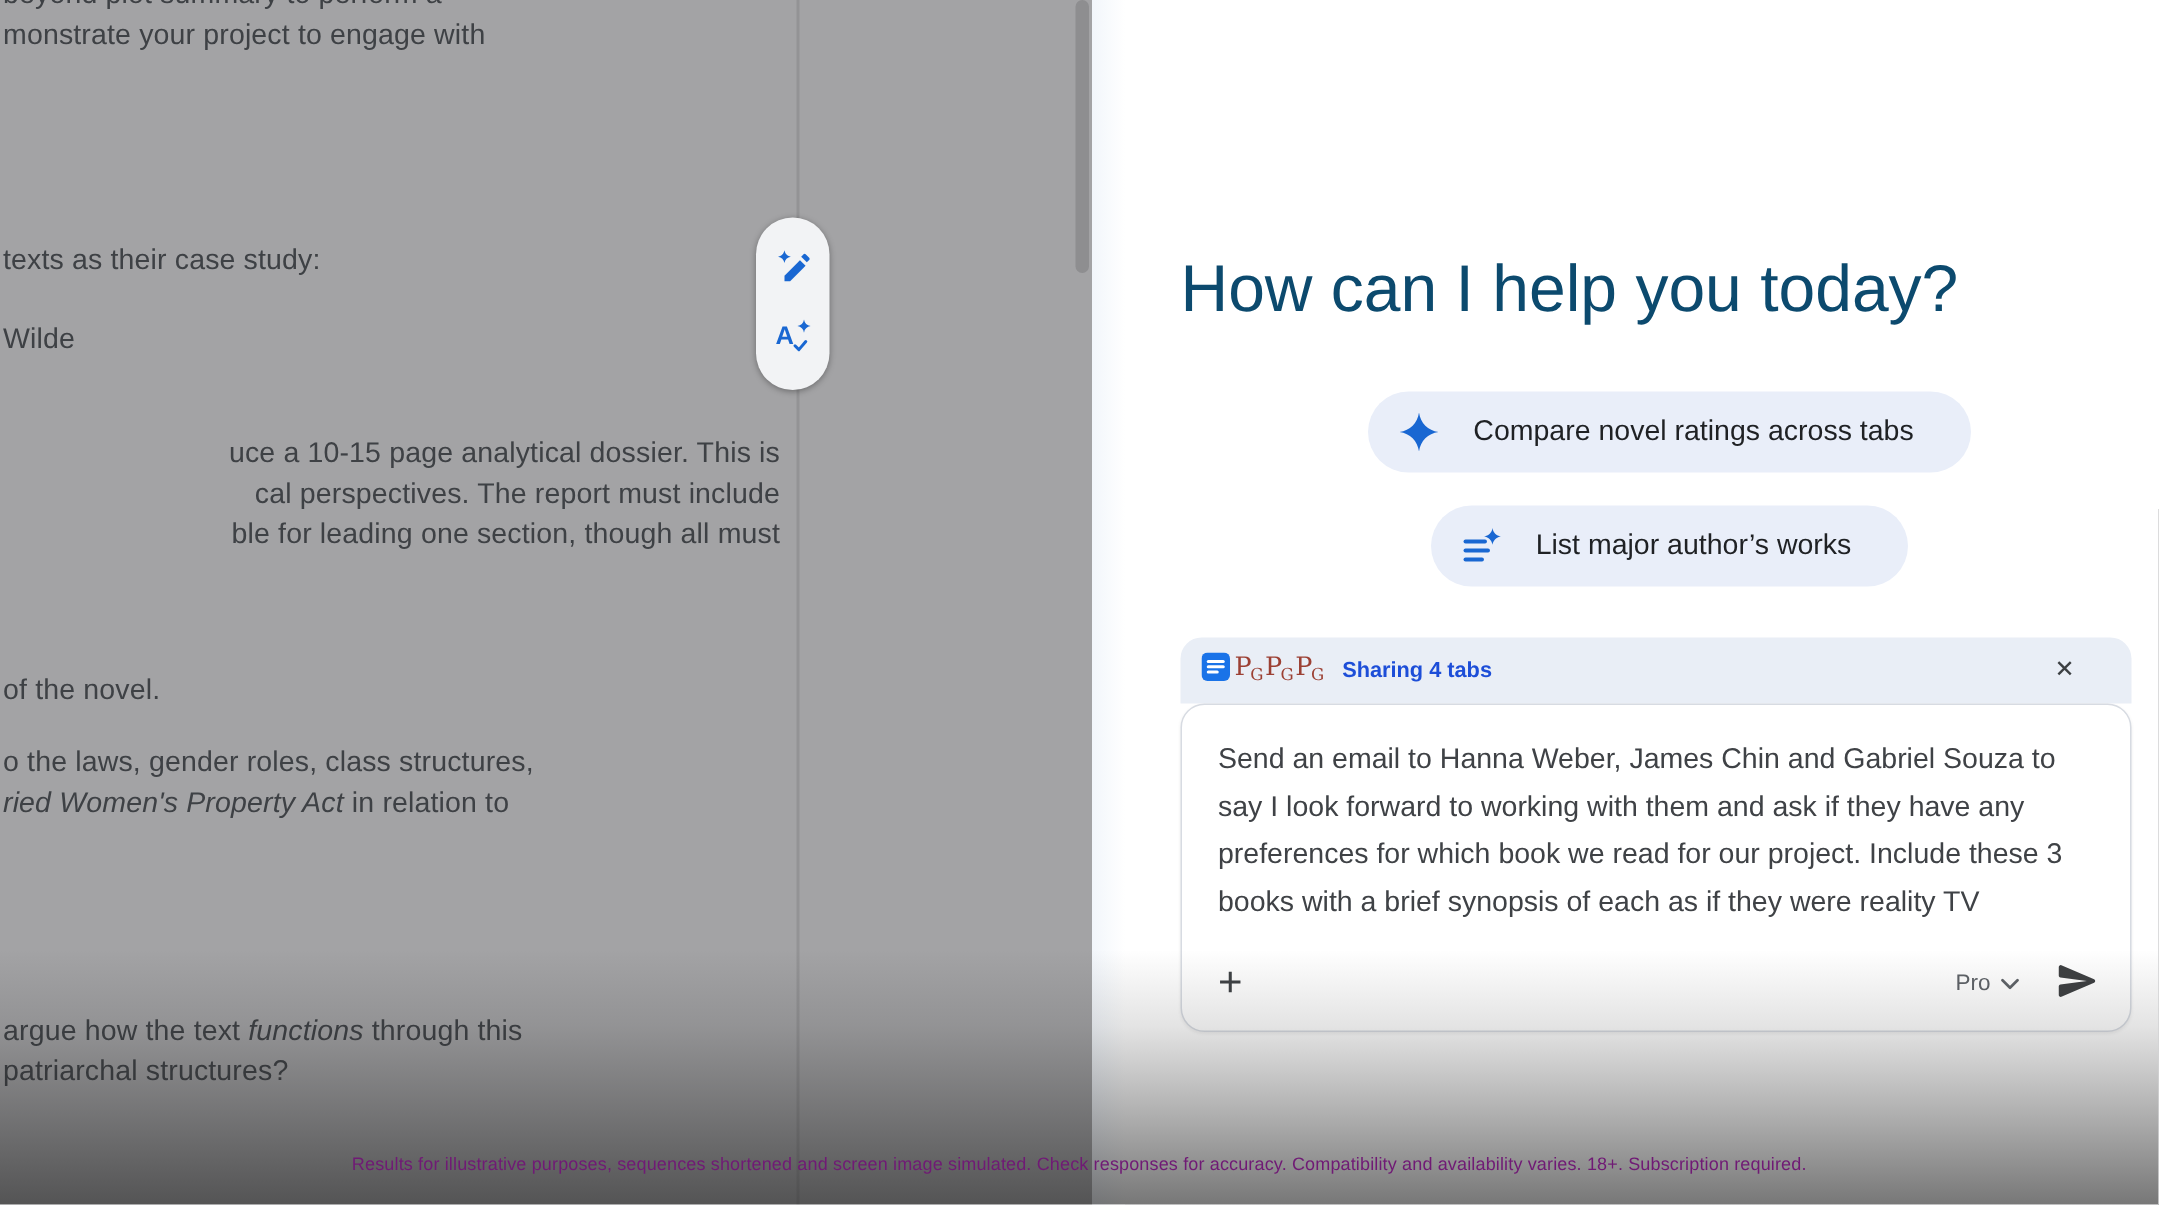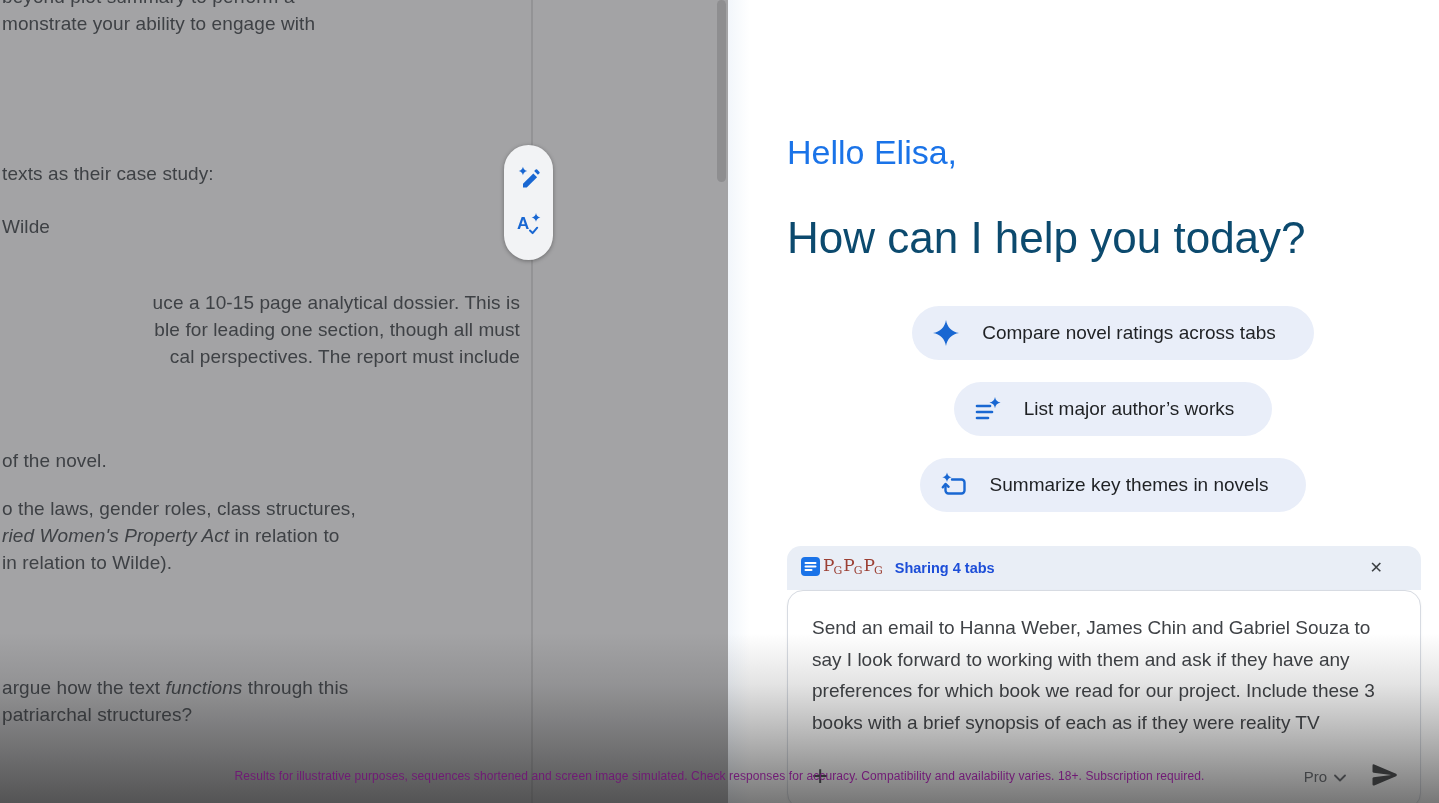--- a/index.html
+++ b/index.html
@@ -85,40 +85,39 @@
 </head>
 <body>
 
 <div class="stage">
 
   <section class="doc-pane">
     <div class="doc-divider"></div>
     <div id="doc-paragraphs">
         <div class="doc-block block-0">
           <div><span>beyond plot summary to perform a</span></div>
-          <div><span>monstrate your ability to engage with</span></div>
+          <div><span>monstrate your project to engage with</span></div>
         </div>
         <div class="doc-block block-1">
           <div><span>texts as their case study:</span></div>
         </div>
         <div class="doc-block block-2">
           <div><span>Wilde</span></div>
         </div>
         <div class="doc-block block-3">
           <div><span>uce a 10-15 page analytical dossier. This is</span></div>
+          <div><span>cal perspectives. The report must include</span></div>
           <div><span>ble for leading one section, though all must</span></div>
-          <div><span>cal perspectives. The report must include</span></div>
         </div>
         <div class="doc-block block-4">
           <div><span>of the novel.</span></div>
         </div>
         <div class="doc-block block-5">
           <div><span>o the laws, gender roles, class structures,</span></div>
           <div><span style="font-style: italic; margin-top: 28px;">ried Women's Property Act</span><span> in relation to</span></div>
-          <div><span>in relation to Wilde).</span></div>
         </div>
         <div class="doc-block block-6">
           <div><span>argue how the text </span><span style="font-style: italic;">functions</span><span> through this</span></div>
           <div><span>patriarchal structures?</span></div>
         </div>
       </div>
     <div class="doc-scrollbar"></div>
 
     <div class="edit-pill">
       <button>
@@ -139,21 +138,20 @@
           </svg>
         </span>
       </button>
     </div>
   </section>
 
   <section class="gemini-pane">
     <div class="panel-inner">
 
       <div>
-        <div class="greeting-name">Hello Elisa,</div>
         <div class="greeting-question">How can I help you today?</div>
       </div>
 
       <div class="chips">
         <button class="chip">
           <span class="chip-icon">
             <svg width="26" height="26" viewBox="0 0 24 24">
               <path fill="#1967d2" d="M12 0c.9 6.5 5.5 11.1 12 12-6.5.9-11.1 5.5-12 12-.9-6.5-5.5-11.1-12-12 6.5-.9 11.1-5.5 12-12z"></path>
             </svg>
           </span>
@@ -167,30 +165,20 @@
                 <line x1="3" y1="11" x2="16" y2="11"></line>
                 <line x1="3" y1="17" x2="18" y2="17"></line>
                 <line x1="3" y1="23" x2="14" y2="23"></line>
               </g>
               <path fill="#1967d2" d="M21 2c.45 3.1 2.55 5.2 5.6 5.6-3.05.45-5.15 2.55-5.6 5.6-.45-3.05-2.55-5.15-5.6-5.6 3.05-.4 5.15-2.5 5.6-5.6z"></path>
             </svg>
           </span>
           <span>List major author’s works</span>
         </button>
 
-        <button class="chip">
-          <span class="chip-icon">
-            <svg width="28" height="28" viewBox="0 0 28 28">
-              <path fill="none" stroke="#1967d2" stroke-width="2.4" stroke-linecap="round" stroke-linejoin="round" d="M12 8.5h9.5a3 3 0 0 1 3 3v8a3 3 0 0 1-3 3h-13a3 3 0 0 1-3-3v-5"></path>
-              <path fill="none" stroke="#1967d2" stroke-width="2.4" stroke-linecap="round" stroke-linejoin="round" d="M2.8 16.2l2.7-3.3 3.1 2.9"></path>
-              <path fill="#1967d2" d="M7 1.5c.4 2.6 2.1 4.3 4.7 4.7-2.6.4-4.3 2.1-4.7 4.7-.4-2.6-2.1-4.3-4.7-4.7 2.6-.4 4.3-2.1 4.7-4.7z"></path>
-            </svg>
-          </span>
-          <span>Summarize key themes in novels</span>
-        </button>
       </div>
 
       <div class="share-wrap">
         <div class="share-bar">
           <span class="favicons" id="favicons">
               <span><svg class="fav-doc" width="19" height="19" viewBox="0 0 19 19">
                   <rect x="0" y="0" width="19" height="19" rx="4" fill="#1a73e8"></rect>
                   <g stroke="#ffffff" stroke-width="2" stroke-linecap="round">
                     <line x1="4.5" y1="6" x2="14.5" y2="6"></line>
                     <line x1="4.5" y1="9.5" x2="14.5" y2="9.5"></line>

